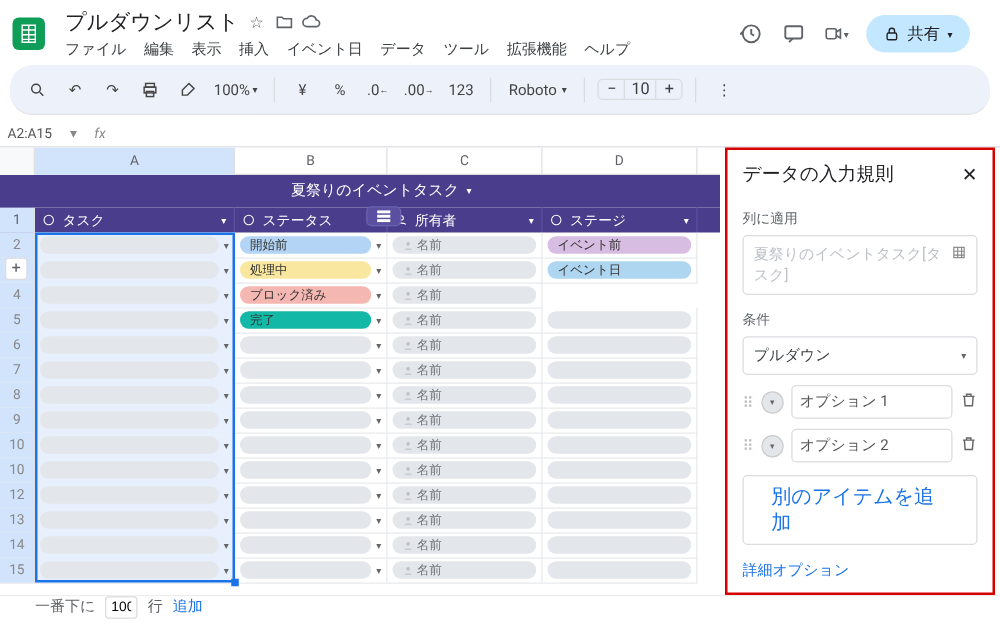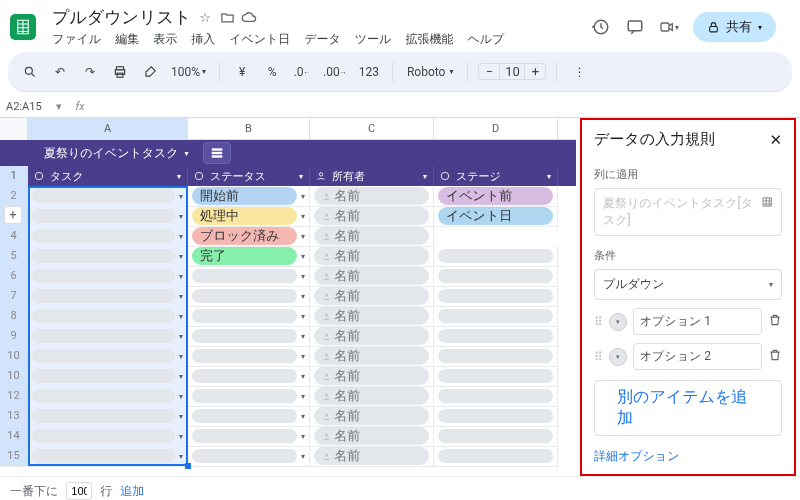--- a/index.html
+++ b/index.html
@@ -39,43 +39,43 @@
   .sheet { flex: 1; position: relative; overflow: hidden; }
   .sidepanel { width: 216px; border: 2px solid #d60000; margin: 0 4px; }
 
   
   .colhdr { display: grid; grid-template-columns: 28px 160px 122px 124px 124px; height: 22px; border-bottom: 1px solid #dadce0; background:#fff; }
   .colhdr div { border-right: 1px solid #e0e0e0; text-align: center; font-size: 11px; color: #5f6368; line-height:22px; }
   .colhdr .rowh { background:#f8f9fa; }
   .colA { background:#d2e3fc; }
 
   
-  .chiprow { position: relative; height: 26px; background:#4a3e8c; display:flex; align-items:center; padding-left:34px; gap:0;}
+  .chiprow { position: relative; height: 26px; background:#4a3e8c; display:flex; align-items:center; padding-left:34px; gap:0;flex-direction:column;}
   .tabchip { background:#4a3e8c; color:#fff; border-radius:6px 6px 0 0; padding:4px 10px; font-size:12px; display:flex; align-items:center; gap:6px; }
   .chipright { width:28px; height:22px;  display:flex; align-items:center; justify-content:center; border:1px solid #6b63b0; border-radius:4px; margin-left:4px; background:#5b50a0;}
   .chipright svg { fill:#fff; width:14px; height:14px;}
 
   
   .hdrrow { display:grid; grid-template-columns:28px 160px 122px 124px 124px; height:20px; background:#4a3e8c; color:#fff; font-size:11px;}
   .hdrrow .rnum { background:#f8f9fa; color:#5f6368; border-right:1px solid #e0e0e0; text-align:center; line-height:20px;}
   .hdrcell { display:flex; align-items:center; gap:6px; padding:0 6px; border-right:1px solid #5b50a0;}
   .hdrcell .label { flex:1;}
   .caret { font-size:8px; }
 
   
   .body { }
   .brow { display:grid; grid-template-columns:28px 160px 122px 124px 124px; height:20px; font-size:11px; }
   .brow .rnum { background:#f8f9fa; color:#888; text-align:center; line-height:20px; border-right:1px solid #e0e0e0; border-bottom:1px solid #eee;}
   .cell { border-right:1px solid #e8eaed; border-bottom:1px solid #e8eaed; display:flex; align-items:center; padding:0 4px; gap:4px;}
-  .pill { border-radius:10px; padding:0 8px; font-size:13px; flex:1; display:flex; align-items:center; min-height:14px; color:#333;}
+  .pill { border-radius:10px; padding:0 8px; font-size:10px; flex:1; display:flex; align-items:center; min-height:14px; color:#333;}
   .pill.gray { background:#e3e6ea; color:#888;}
   .pill.blue { background:#b3d4f5; }
   .pill.yellow { background:#f9e79f; }
   .pill.red { background:#f5b7b1; }
-  .pill.green { background:#86efac; }
+  .pill.green { background:#14b8a6; }
   .pill.vio { background:#d7bde2; }
   .pill.cyan { background:#aed6f1;text-align:right; }
   .pill.ele { color:#71757a;text-align:center; }
   .dd { font-size:8px; color:#666; }
   .picon { width:10px; height:10px; display:inline-block; }
   .colAsel { background:#e8f0fe;}
   .rowh2 { background:#d2e3fc !important; }
   .selhandle { position:absolute; width:6px; height:6px; background:#1a73e8; }
   .selbox { position:absolute; border:2px solid #1a73e8; pointer-events:none;}
 
@@ -89,21 +89,21 @@
   .opt-row { display:flex; align-items:center; gap:6px; margin-top:8px;}
   .drag { color:#bbb; font-size:12px; }
   .swatch { width:18px; height:18px; border-radius:50%; background:#e3e6ea; border:1px solid #ccc; display:flex; align-items:center; justify-content:center;}
   .swatch .dd{font-size:7px;}
   .opt-input { flex:1; border:1px solid #dadce0; border-radius:4px; padding:4px 6px; font-size:12px; color:#555;}
   .trash { color:#888; }
   .sp-link { color:#1a73e8; font-size:12px; margin-top:12px; cursor:pointer;}
   .sp-btn { border:1px solid #dadce0; border-radius:4px; padding:6px 22px; color:#1a73e8; font-size:16px; display:inline-block; margin-top:10px;}
 
   
-  .footer { display:flex; align-items:flex-end; gap:8px; height:24px; padding:0 10px; font-size:12px; color:#5f6368; border-top:1px solid #eee;}
+  .footer { display:flex; align-items:flex-start; gap:8px; height:24px; padding:0 28px; font-size:12px; color:#5f6368; border-top:1px solid #eee;}
   .footer input { width:26px; border:1px solid #dadce0; border-radius:3px; padding:2px 4px; font-size:11px;}
   .footer .add { color:#1a73e8;}
 </style>
 </head>
 <body>
 
 <div class="titlebar">
   <div class="logo">
     <svg viewBox="0 0 24 24">
         <path d="M5 3h14v18H5z M5 8h14 M5 13h14 M5 18h14 M12 3v18" stroke="#fff" stroke-width="1.5" fill="none"></path>

